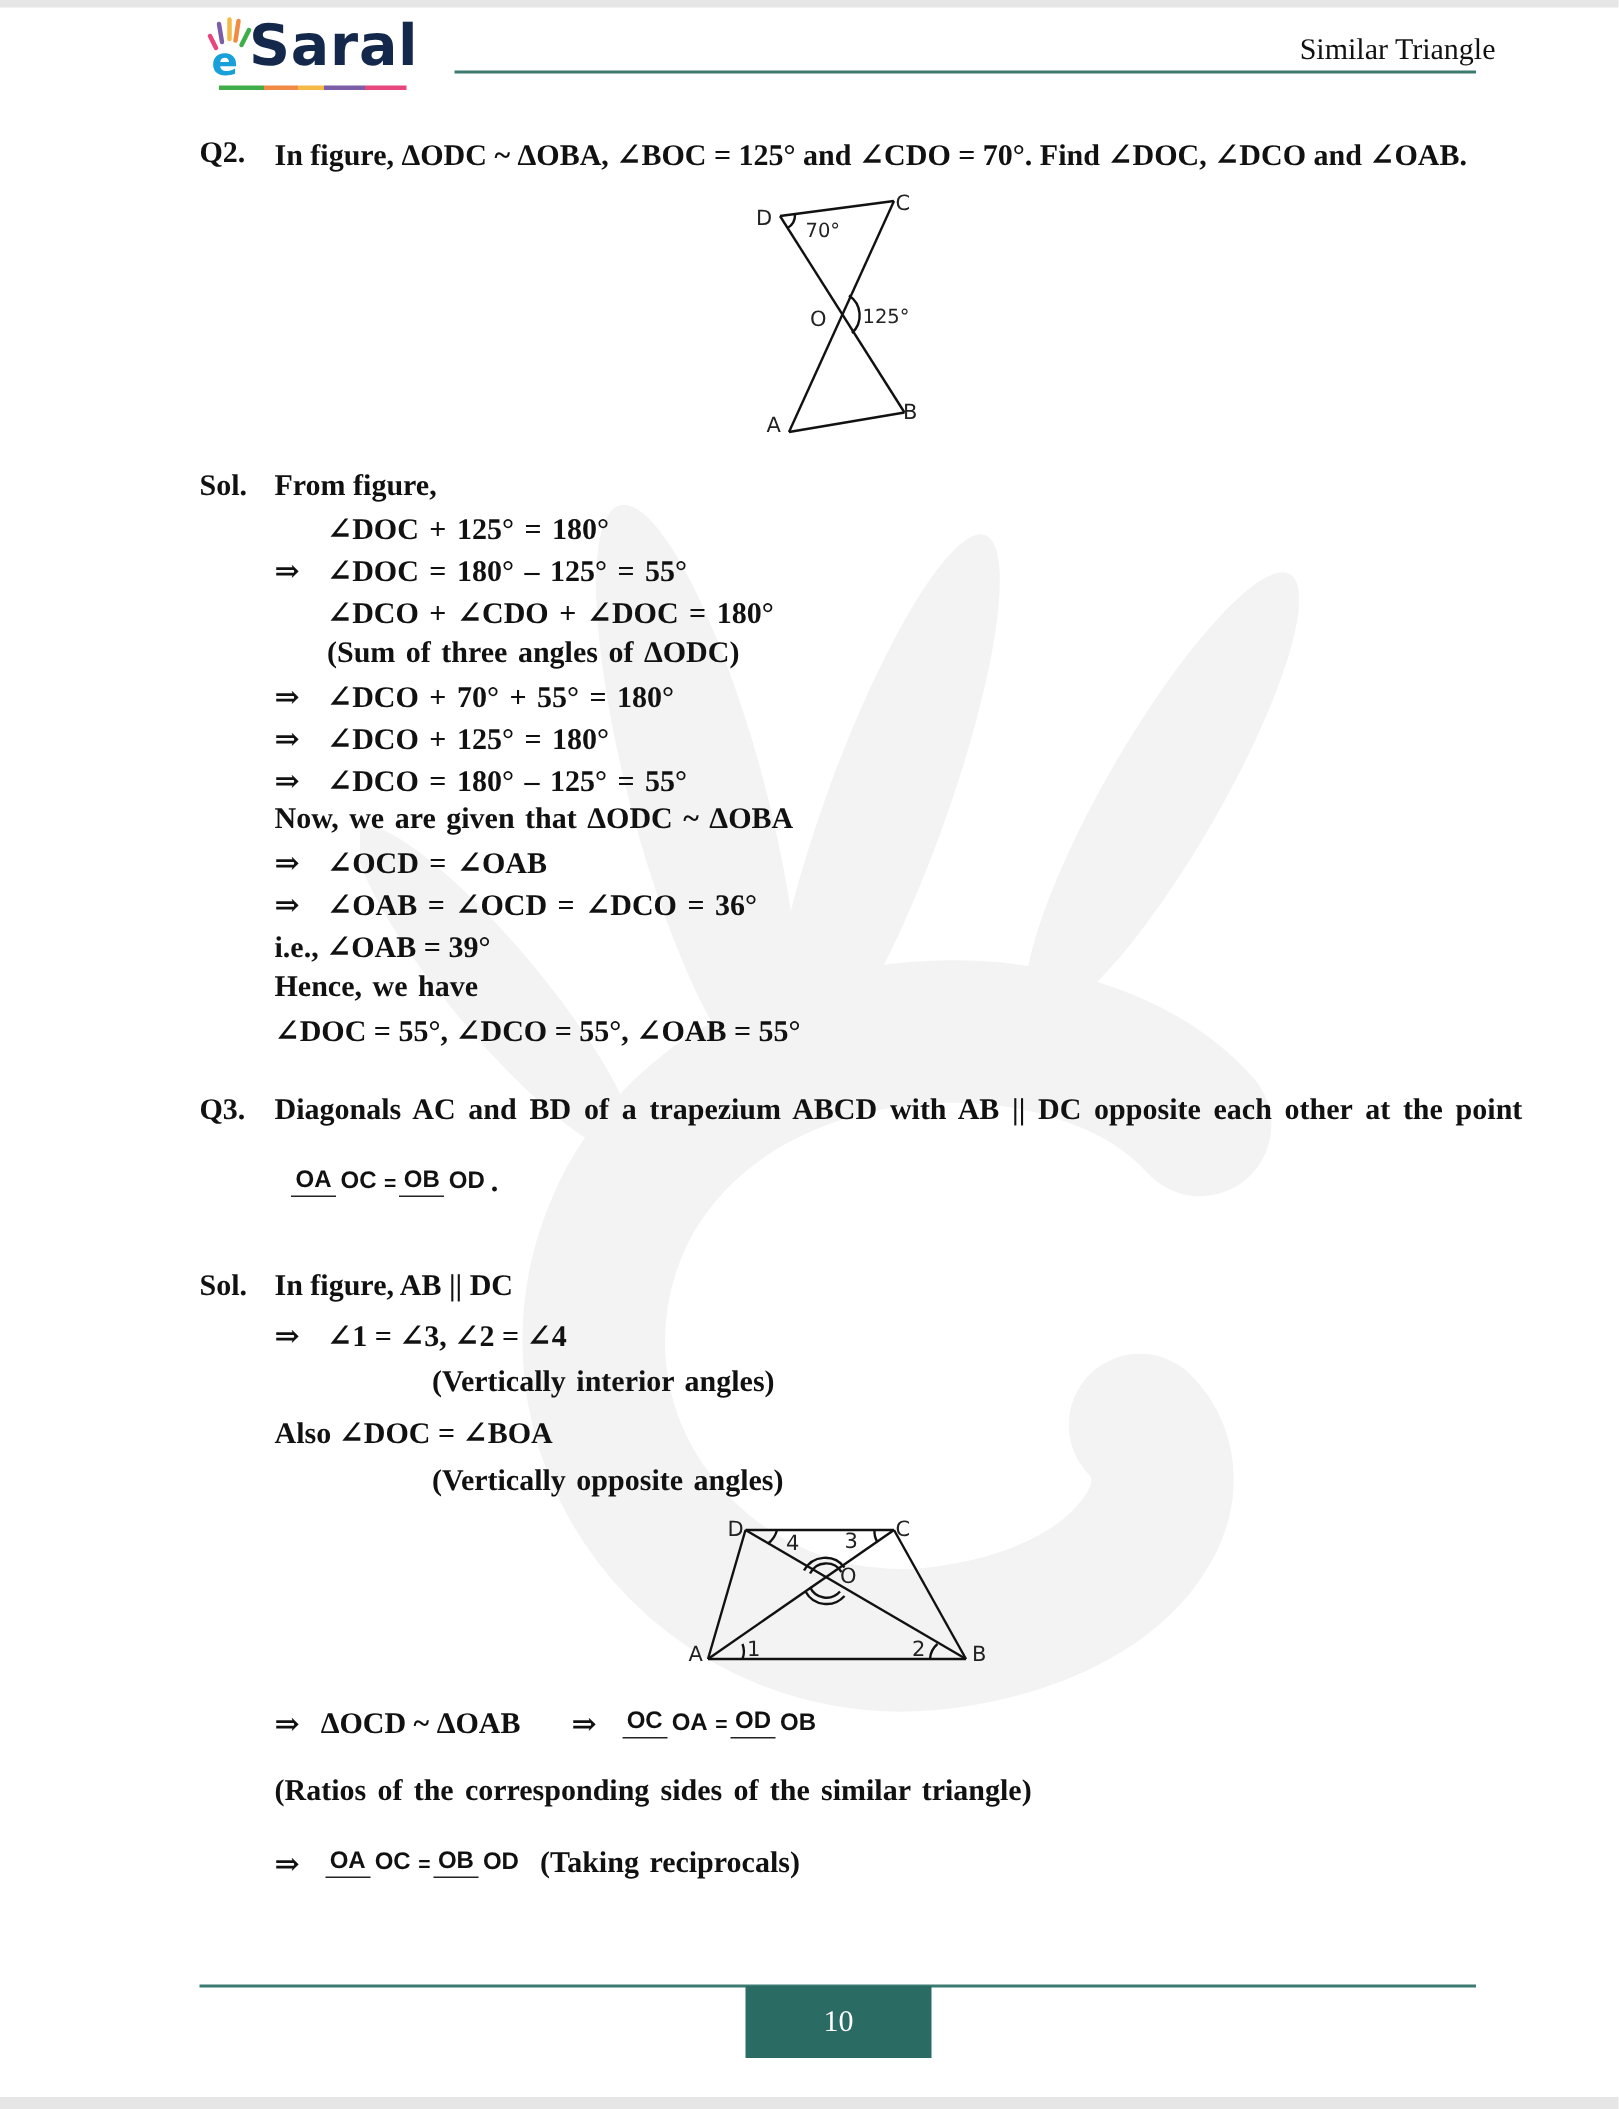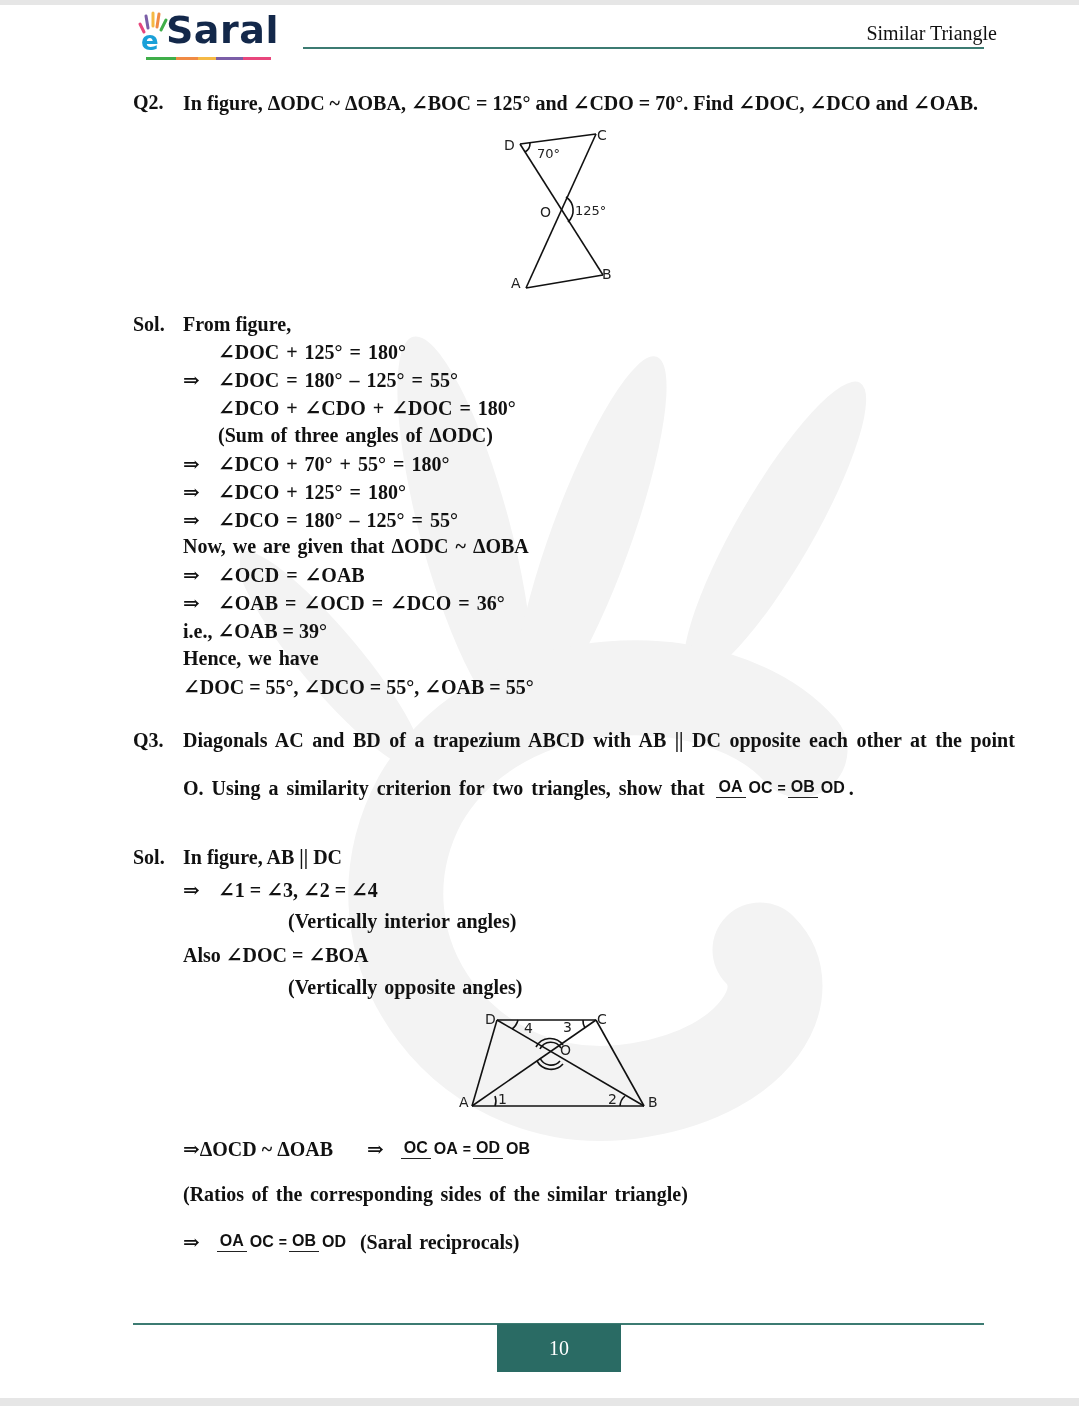--- a/index.html
+++ b/index.html
@@ -103,21 +103,20 @@
 <div class="line" style="left:218px;top:563px;word-spacing:2px">∠OCD = ∠OAB</div>
 <div class="line" style="left:183px;top:591px">⇒</div>
 <div class="line" style="left:218px;top:591px;word-spacing:2px">∠OAB = ∠OCD = ∠DCO = 36°</div>
 <div class="line" style="left:183px;top:619px">i.e., ∠OAB = 39°</div>
 <div class="line" style="left:183px;top:647px;word-spacing:2px">Hence, we have</div>
 <div class="line" style="left:183px;top:675px">∠DOC = 55°, ∠DCO = 55°, ∠OAB = 55°</div>
 
 <div class="qlabel" style="left:133px;top:729px">Q3.</div>
 <div class="line" style="left:183px;top:729px;word-spacing:3.5px">Diagonals AC and BD of a trapezium ABCD with AB || DC opposite each other at the point</div>
 <div class="line" style="left:183px;top:764px;display:flex;align-items:center;height:48px">
-  <span style="word-spacing:3px">O. Using a similarity criterion for two triangles, show that</span>
   <span style="width:10px;display:inline-block"></span>
   <span class="frac">
     <span class="num">OA</span>
     <span class="den">OC</span>
   </span>
   <span class="eq-s">=</span>
   <span class="frac">
     <span class="num">OB</span>
     <span class="den">OD</span>
   </span>
@@ -157,21 +156,21 @@
     <text x="193" y="99">B</text>
     <text x="69" y="25">4</text>
     <text x="108" y="24">3</text>
     <text x="43" y="96">1</text>
     <text x="153" y="96">2</text>
   </g>
 </svg>
 
 <div class="line" style="left:183px;top:1124px;height:50px;display:flex;align-items:center">
   <span>⇒</span>
-  <span style="">ΔOCD ~ ΔOAB</span>
+  <span style="margin-left:14px">ΔOCD ~ ΔOAB</span>
   <span style="margin-left:34px">⇒</span>
   <span style="width:16px;display:inline-block"></span>
   <span class="frac">
     <span class="num">OC</span>
     <span class="den">OA</span>
   </span>
   <span class="eq-s">=</span>
   <span class="frac">
     <span class="num">OD</span>
     <span class="den">OB</span>
@@ -185,20 +184,20 @@
   <span style="width:16px;display:inline-block"></span>
   <span class="frac">
     <span class="num">OA</span>
     <span class="den">OC</span>
   </span>
   <span class="eq-s">=</span>
   <span class="frac">
     <span class="num">OB</span>
     <span class="den">OD</span>
   </span>
-  <span style="margin-left:10px;word-spacing:2px">(Saral reciprocals)</span>
+  <span style="margin-left:10px;word-spacing:2px">(Taking reciprocals)</span>
 </div>
 
 <div class="footer-line"></div>
 <div class="page-box">
   <span>10</span>
 </div>
 <div class="bottombar"></div>
 
 </body></html>

